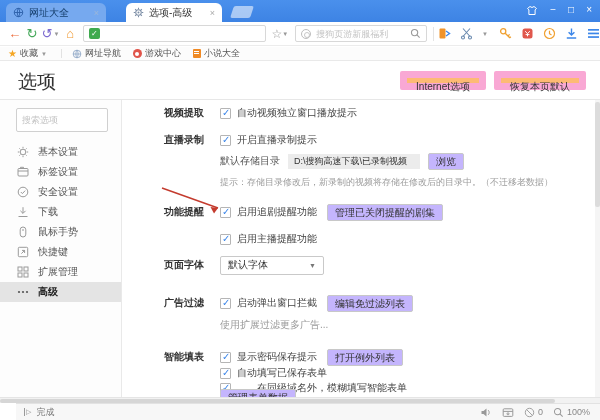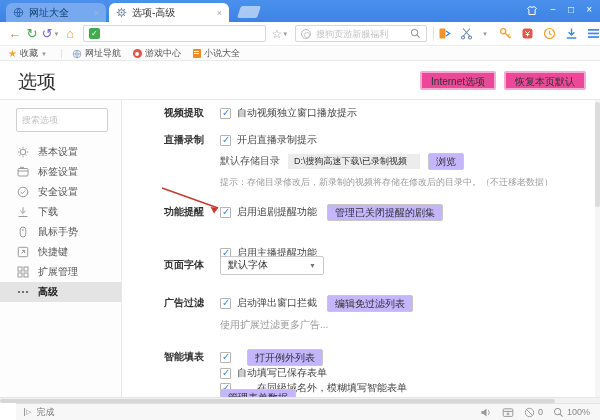--- a/index.html
+++ b/index.html
@@ -6,21 +6,21 @@
   html,body { width:600px; height:420px; overflow:hidden;
     font-family:"Liberation Sans","DejaVu Sans",sans-serif; }
   .window { position:relative; width:600px; height:420px; background:#fff; }
 
   
   .tabbar { position:absolute; top:0; left:0; right:0; height:22px;
     background:linear-gradient(#4a90ec,#3d83e4); display:flex; align-items:flex-end; }
   .tab { height:19px; display:flex; align-items:center; gap:5px; padding:0 7px;
     border-radius:6px 6px 0 0; font-size:10px; cursor:default; }
   .tab.inactive { background:#76a9ef; color:#17406e; width:100px; margin-left:6px; }
-  .tab.active { background:#ffffff; color:#333; width:120px; margin-left:3px; }
+  .tab.active { background:#ffffff; color:#333; width:96px; margin-left:20px; }
   .tab-label { flex:1; white-space:nowrap; overflow:hidden; }
   .tab-close { font-size:9px; color:#9db7d8; }
   .tab.active .tab-close { color:#aaa; }
   .newtab { width:20px; height:12px; background:rgba(255,255,255,.55);
     margin:0 0 4px 10px; transform:skewX(-18deg); border-radius:2px; }
   .win-controls { position:absolute; right:8px; top:4px; display:flex; gap:12px;
     align-items:center; color:#fff; font-size:10px; }
   .win-controls span { line-height:12px; }
 
   
@@ -64,21 +64,21 @@
   .dot-red::after { content:""; position:absolute; left:2.5px; top:2.5px; width:4px; height:4px;
     border-radius:50%; background:#fff; }
   .book-orange { width:8px; height:9px; background:#f08a24; border-radius:1px; position:relative; }
   .book-orange::after { content:""; position:absolute; left:1.5px; top:2px; width:5px; height:1px;
     background:#fff; box-shadow:0 2px 0 #fff; }
 
   
   .header { position:absolute; top:62px; left:0; right:0; height:38px; border-bottom:1px solid #e7e7e7; background:#fff; }
   .page-title { position:absolute; left:18px; top:7px; font-size:19px; color:#333; }
   .header-buttons { position:absolute; right:14px; top:9px; display:flex; gap:8px; }
-  .btn { height:19px; line-height:17px; border:2px solid #f9a8d4; background:#ec4899;
+  .btn { height:19px; line-height:17px; border:7px solid #f9a8d4; background:#fdba74;
     border-radius:2px; font-size:10px; color:#333; padding:0 9px; white-space:nowrap; }
 
   
   .body { position:absolute; top:100px; left:0; right:0; height:297px; display:flex; overflow:hidden; background:#fff; }
   .sidebar { width:122px; border-right:1px solid #e9e9e9; position:relative; background:#fdfdfd; flex:none; }
   .sb-search { position:absolute; left:16px; top:8px; width:92px; height:24px;
     border:1px solid #d0d0d0; border-radius:2px; font-size:9px; padding:0 5px; color:#666; outline:none; }
   .sb-search::placeholder { color:#c4c4c4; }
   .sb-list { position:absolute; top:42px; left:0; right:0; }
   .sb-item { height:20px; display:flex; align-items:center; padding-left:17px; gap:9px;
@@ -377,21 +377,21 @@
       <div class="row indent" style="top:73px;">
         <span class="hint">提示：存储目录修改后，新录制的视频将存储在修改后的目录中。（不迁移老数据）</span>
       </div>
 
       <div class="row" style="top:103px;">
         <span class="sec-label">功能提醒</span>
         <span class="cb"></span>
         <span>启用追剧提醒功能</span>
         <button class="btn-sm">管理已关闭提醒的剧集</button>
       </div>
-      <div class="row indent" style="top:144px;">
+      <div class="row indent" style="top:130px;">
         <span class="cb"></span>
         <span>启用主播提醒功能</span>
       </div>
 
       <div class="row" style="top:156px;">
         <span class="sec-label">页面字体</span>
         <span class="select">
           <span>默认字体</span>
           <span class="sel-caret">▼</span>
         </span>
@@ -403,20 +403,21 @@
         <span>启动弹出窗口拦截</span>
         <button class="btn-sm">编辑免过滤列表</button>
       </div>
       <div class="row indent" style="top:216px;">
         <span class="link">使用扩展过滤更多广告...</span>
       </div>
 
       <div class="row" style="top:248px;align-items:center;">
         <span class="sec-label">智能填表</span>
         <span class="cb"></span>
+        <span>显示密码保存提示</span>
         <button class="btn-sm">打开例外列表</button>
       </div>
       <div class="row indent" style="top:264px;">
         <span class="cb"></span>
         <span>自动填写已保存表单</span>
       </div>
       <div class="row indent" style="top:279px;gap:20px;">
         <span class="cb"></span>
         <span>在同级域名外，模糊填写智能表单</span>
       </div>

